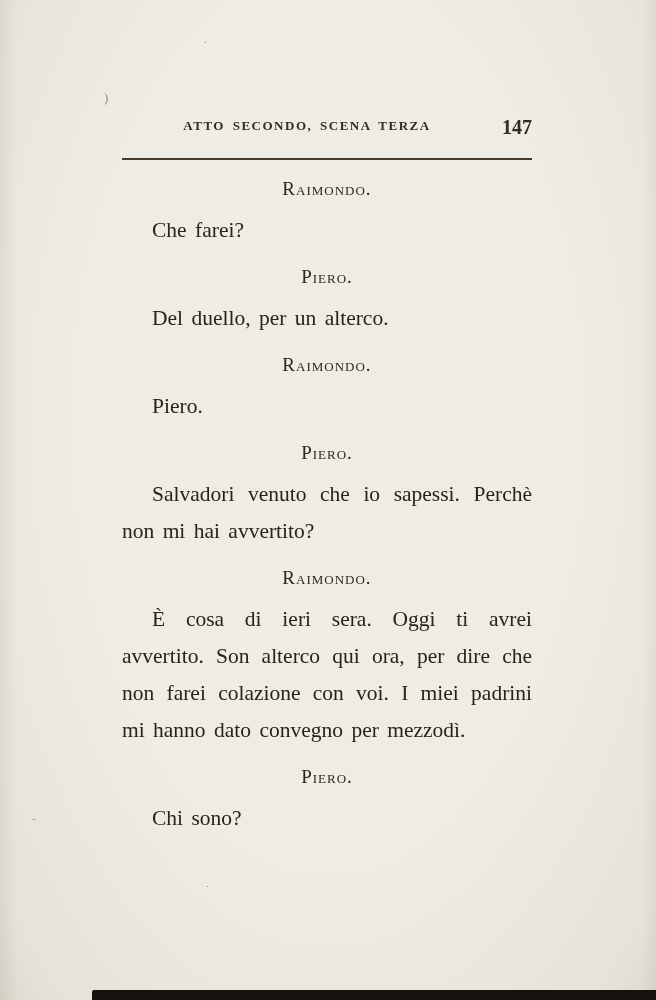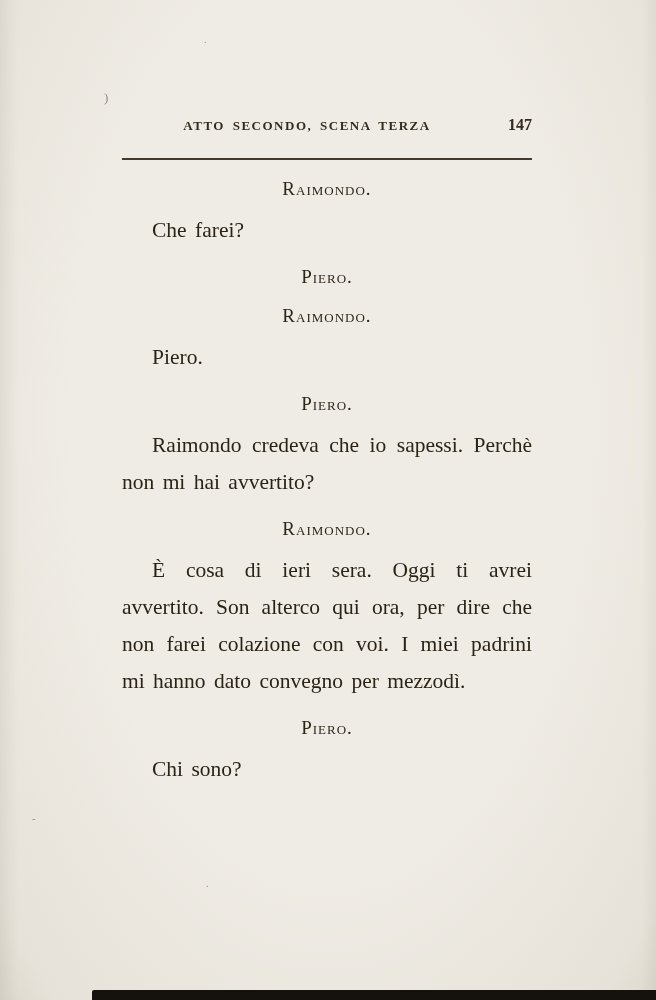--- a/index.html
+++ b/index.html
@@ -42,21 +42,21 @@
     font-size: 13px;
     letter-spacing: 1.5px;
     word-spacing: 3px;
     font-weight: bold;
     color: #352b1e;
   }
   .page-number {
     position: absolute;
     right: 0;
     top: -2px;
-    font-size: 16px;
+    font-size: 20px;
     font-weight: bold;
     color: #352b1e;
   }
   .rule {
     margin-top: 18px;
     height: 2px;
     background: #453a2b;
   }
   .dialogue {
     margin-top: 18px;
@@ -115,26 +115,27 @@
     </div>
 
     <div class="rule"></div>
 
     <div class="dialogue">
 
       <div class="speaker">Raimondo.</div>
       <p class="line">Che farei?</p>
 
       <div class="speaker">Piero.</div>
+      <p class="line">Del duello, per un alterco.</p>
 
       <div class="speaker">Raimondo.</div>
       <p class="line">Piero.</p>
 
       <div class="speaker">Piero.</div>
-      <p class="line">Raimondo credeva che io sapessi. Perchè non mi hai avvertito?</p>
+      <p class="line">Salvadori venuto che io sapessi. Perchè non mi hai avvertito?</p>
 
       <div class="speaker">Raimondo.</div>
       <p class="line">È cosa di ieri sera. Oggi ti avrei avvertito. Son alterco qui ora, per dire che non farei colazione con voi. I miei padrini mi hanno dato convegno per mezzodì.</p>
 
       <div class="speaker">Piero.</div>
       <p class="line">Chi sono?</p>
 
     </div>
   </div>
 

